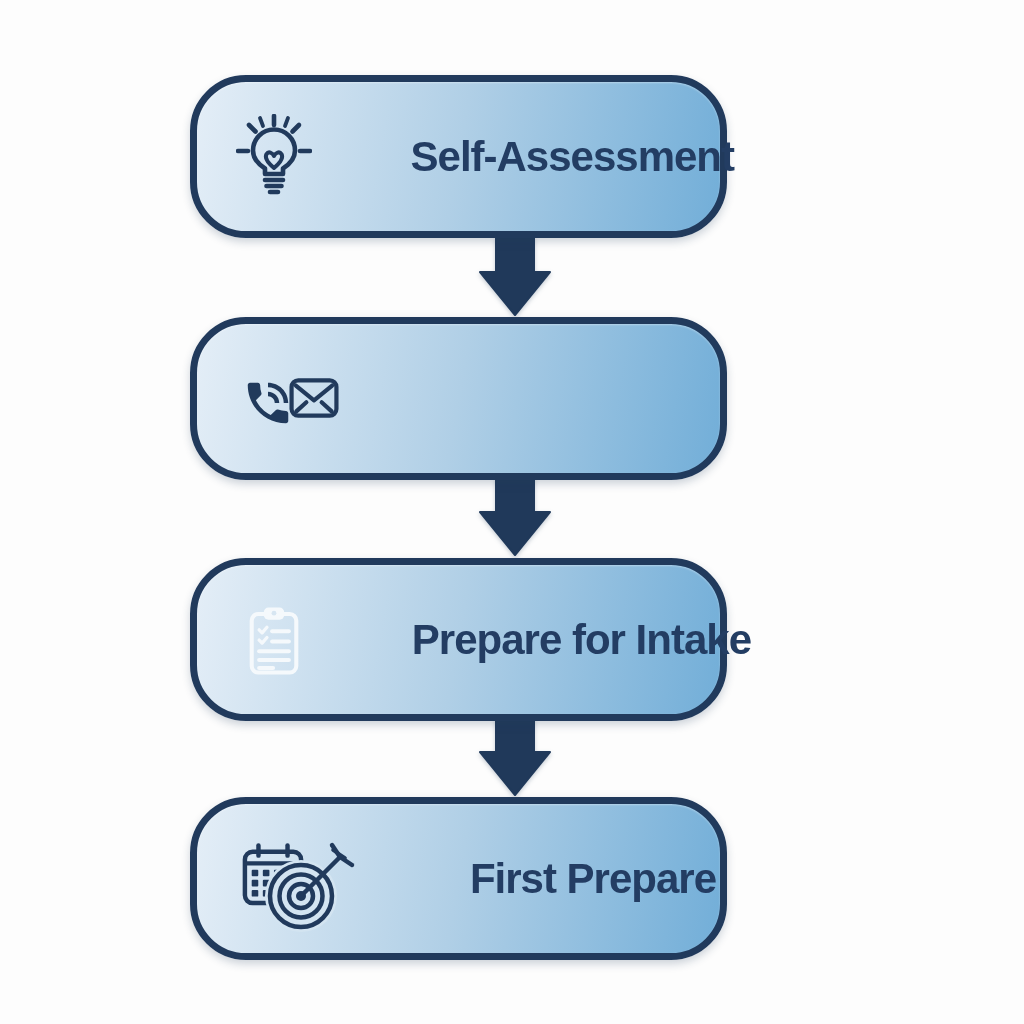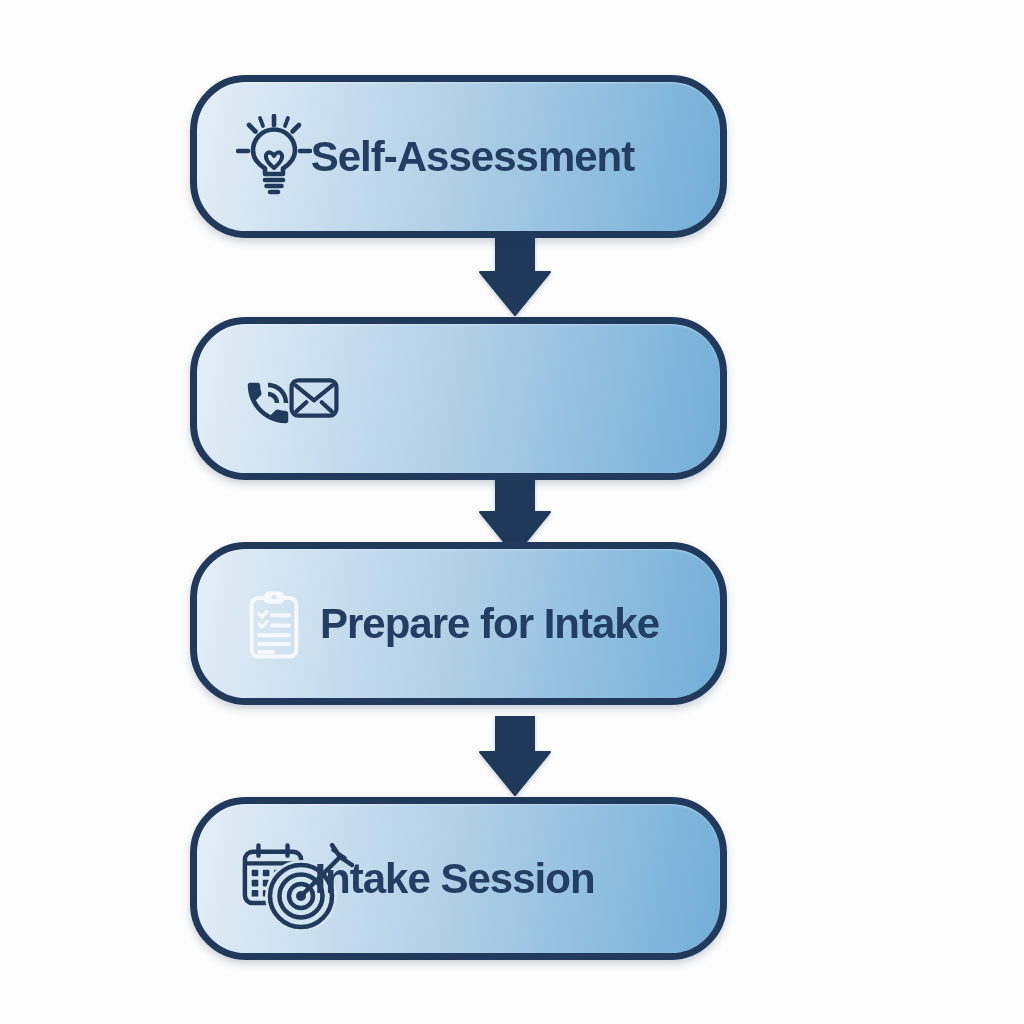--- a/index.html
+++ b/index.html
@@ -8,26 +8,26 @@
     background:#fdfdfd;
     font-family:"Liberation Sans", sans-serif;
     overflow:hidden;
   }
   .flowchart{position:absolute;inset:0;}
   .step{
     position:absolute;left:190px;width:537px;height:163px;box-sizing:border-box;
     border:7px solid #213a5c;border-radius:56px;
     background:linear-gradient(100deg,#e4eef7 0%,#b0cfe6 50%,#72aed8 100%);
     box-shadow:0 4px 9px rgba(33,58,92,.22), inset 0 1px 2px rgba(255,255,255,.35);
-    display:flex;align-items:center;justify-content:center;
+    display:flex;align-items:center;justify-content:flex-end;
     z-index:2;
   }
   #step1{top:75px}
   #step2{top:317px}
-  #step3{top:542px}
+  #step3{top:558px}
   #step4{top:797px}
   .label{
     font-size:42px;font-weight:700;letter-spacing:-1px;color:#233d63;
     white-space:nowrap;line-height:1;
   }
   #step1 .label{transform:translateX(14px)}
   #step2 .label{transform:translateX(4px)}
   #step3 .label{transform:translateX(31px)}
   #step4 .label{transform:translateX(-4px)}
   .icon{position:absolute;display:block;}
@@ -135,16 +135,16 @@
       <circle cx="40" cy="62" r="36" fill="#d3e4f1" stroke="none"></circle>
       <circle cx="40" cy="62" r="31"></circle>
       <circle cx="40" cy="62" r="21.5"></circle>
       <circle cx="40" cy="62" r="12"></circle>
       <circle cx="40" cy="62" r="5" fill="#213a5c" stroke="none"></circle>
       <path d="M40 62 L79 23"></path>
       <path d="M79 23 L71 11"></path>
       <path d="M79 23 L91 31"></path>
       <path d="M72 16 L84 24" stroke-width="3.6"></path>
     </svg>
-    <span class="label">Intake Session</span>
+    <span class="label">First Prepare</span>
   </div>
 
 </div>
 
 </body></html>

